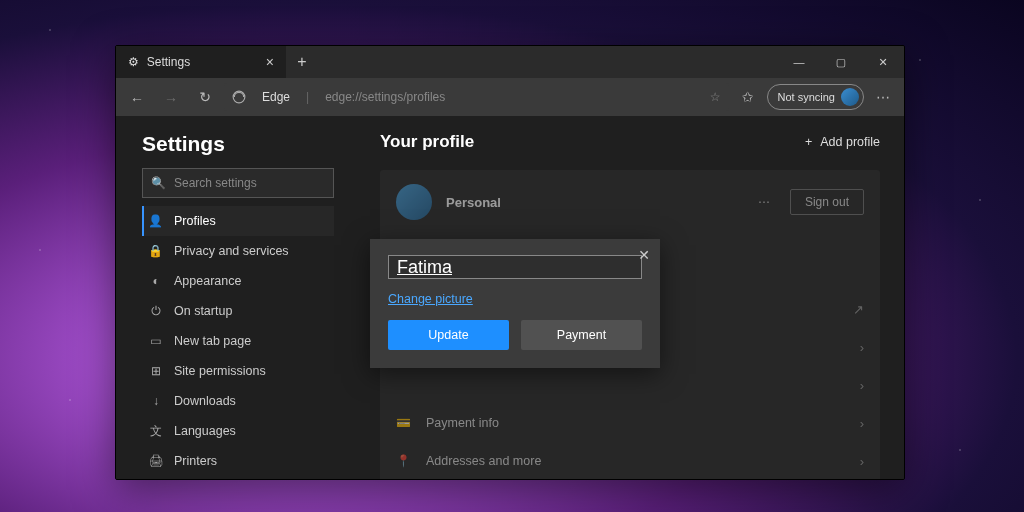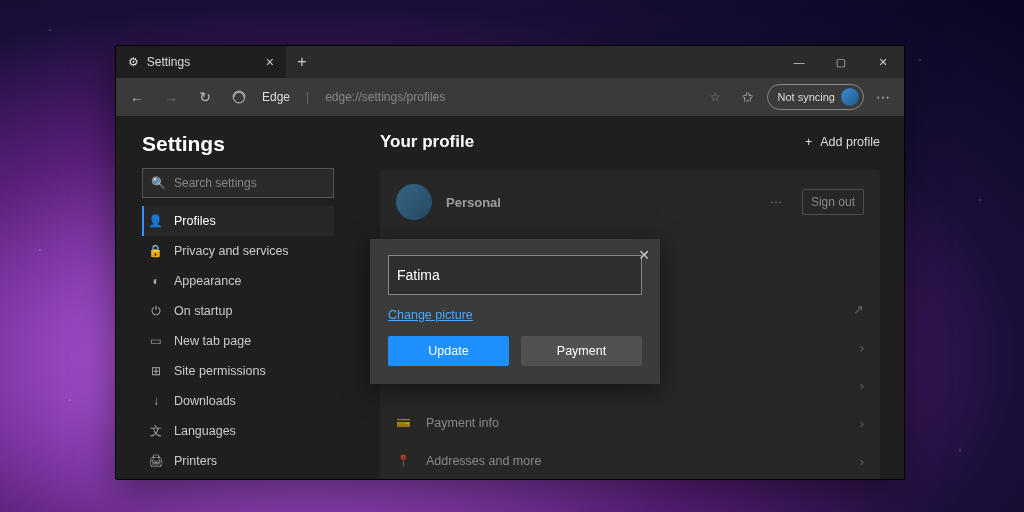--- a/index.html
+++ b/index.html
@@ -53,29 +53,29 @@
   .navitem .ic { width:16px; text-align:center; font-size:12px; color:#aaa; }
   .main { flex:1; padding:16px 24px 0 34px; color:#ddd; position:relative; }
   .mainhead { display:flex; align-items:center; margin-bottom:18px; }
   .mainhead h2 { font-size:17px; font-weight:600; color:#fff; }
   .addprof { margin-left:auto; display:flex; align-items:center; gap:8px; font-size:12.5px; color:#ddd; }
   .card { background:#2e2e2e; border-radius:3px; padding:14px 16px 12px 16px; }
   .profhead { display:flex; align-items:center; gap:14px; }
   .avatar { width:36px; height:36px; border-radius:50%; background:linear-gradient(135deg,#4a9fd8,#2a6a9a); flex-shrink:0; }
   .profname { font-size:13px; font-weight:600; color:#fff; }
   .dots3 { margin-left:auto; color:#ccc; letter-spacing:2px; font-size:12px; padding:4px; }
-  .signout { border:1px solid #777; padding:5px 8px; font-size:12px; color:#ddd; background:transparent; border-radius:2px; }
+  .signout { border:1px solid #777; padding:5px 14px; font-size:12px; color:#ddd; background:transparent; border-radius:2px; }
   .rowitem { height:38px; display:flex; align-items:center; gap:14px; font-size:12.5px; color:#ddd; }
   .rowitem .ic { width:16px; text-align:center; color:#aaa; font-size:12px; }
   .rowitem .chev { margin-left:auto; color:#999; font-size:13px; }
   
   .modal { position:absolute; left:254px; top:193px; width:290px; background:#3b3b3b; padding:16px 18px 18px 18px; box-shadow:0 6px 24px rgba(0,0,0,.5); z-index:10; }
   .modal h3 { font-size:15px; font-weight:600; color:#fff; margin-bottom:14px; }
   .modal .mclose { position:absolute; right:10px; top:8px; color:#ccc; font-size:14px; }
-  .modal input { width:100%; height:40px; background:#2e2e2e; border:1px solid #888; color:#fff; padding:0 8px; font-size:14px; margin-bottom:10px; }
+  .modal input { width:100%; height:24px; background:#2e2e2e; border:1px solid #888; color:#fff; padding:0 8px; font-size:18px; margin-bottom:10px;text-decoration:underline; }
   .modal .chpic { color:#4aa8ff; font-size:12.5px; text-decoration:underline; display:inline-block; margin-bottom:14px; }
   .modal .btns { display:flex; gap:12px; }
   .modal .btn { flex:1; height:30px; font-size:12.5px; color:#fff; border:none; border-radius:2px; }
   .modal .btn.primary { background:#1e8fff; }
   .modal .btn.sec { background:#515151; }
   .dim { opacity:.55; }
   svg { display:block; }
 </style>
 </head>
 <body>

